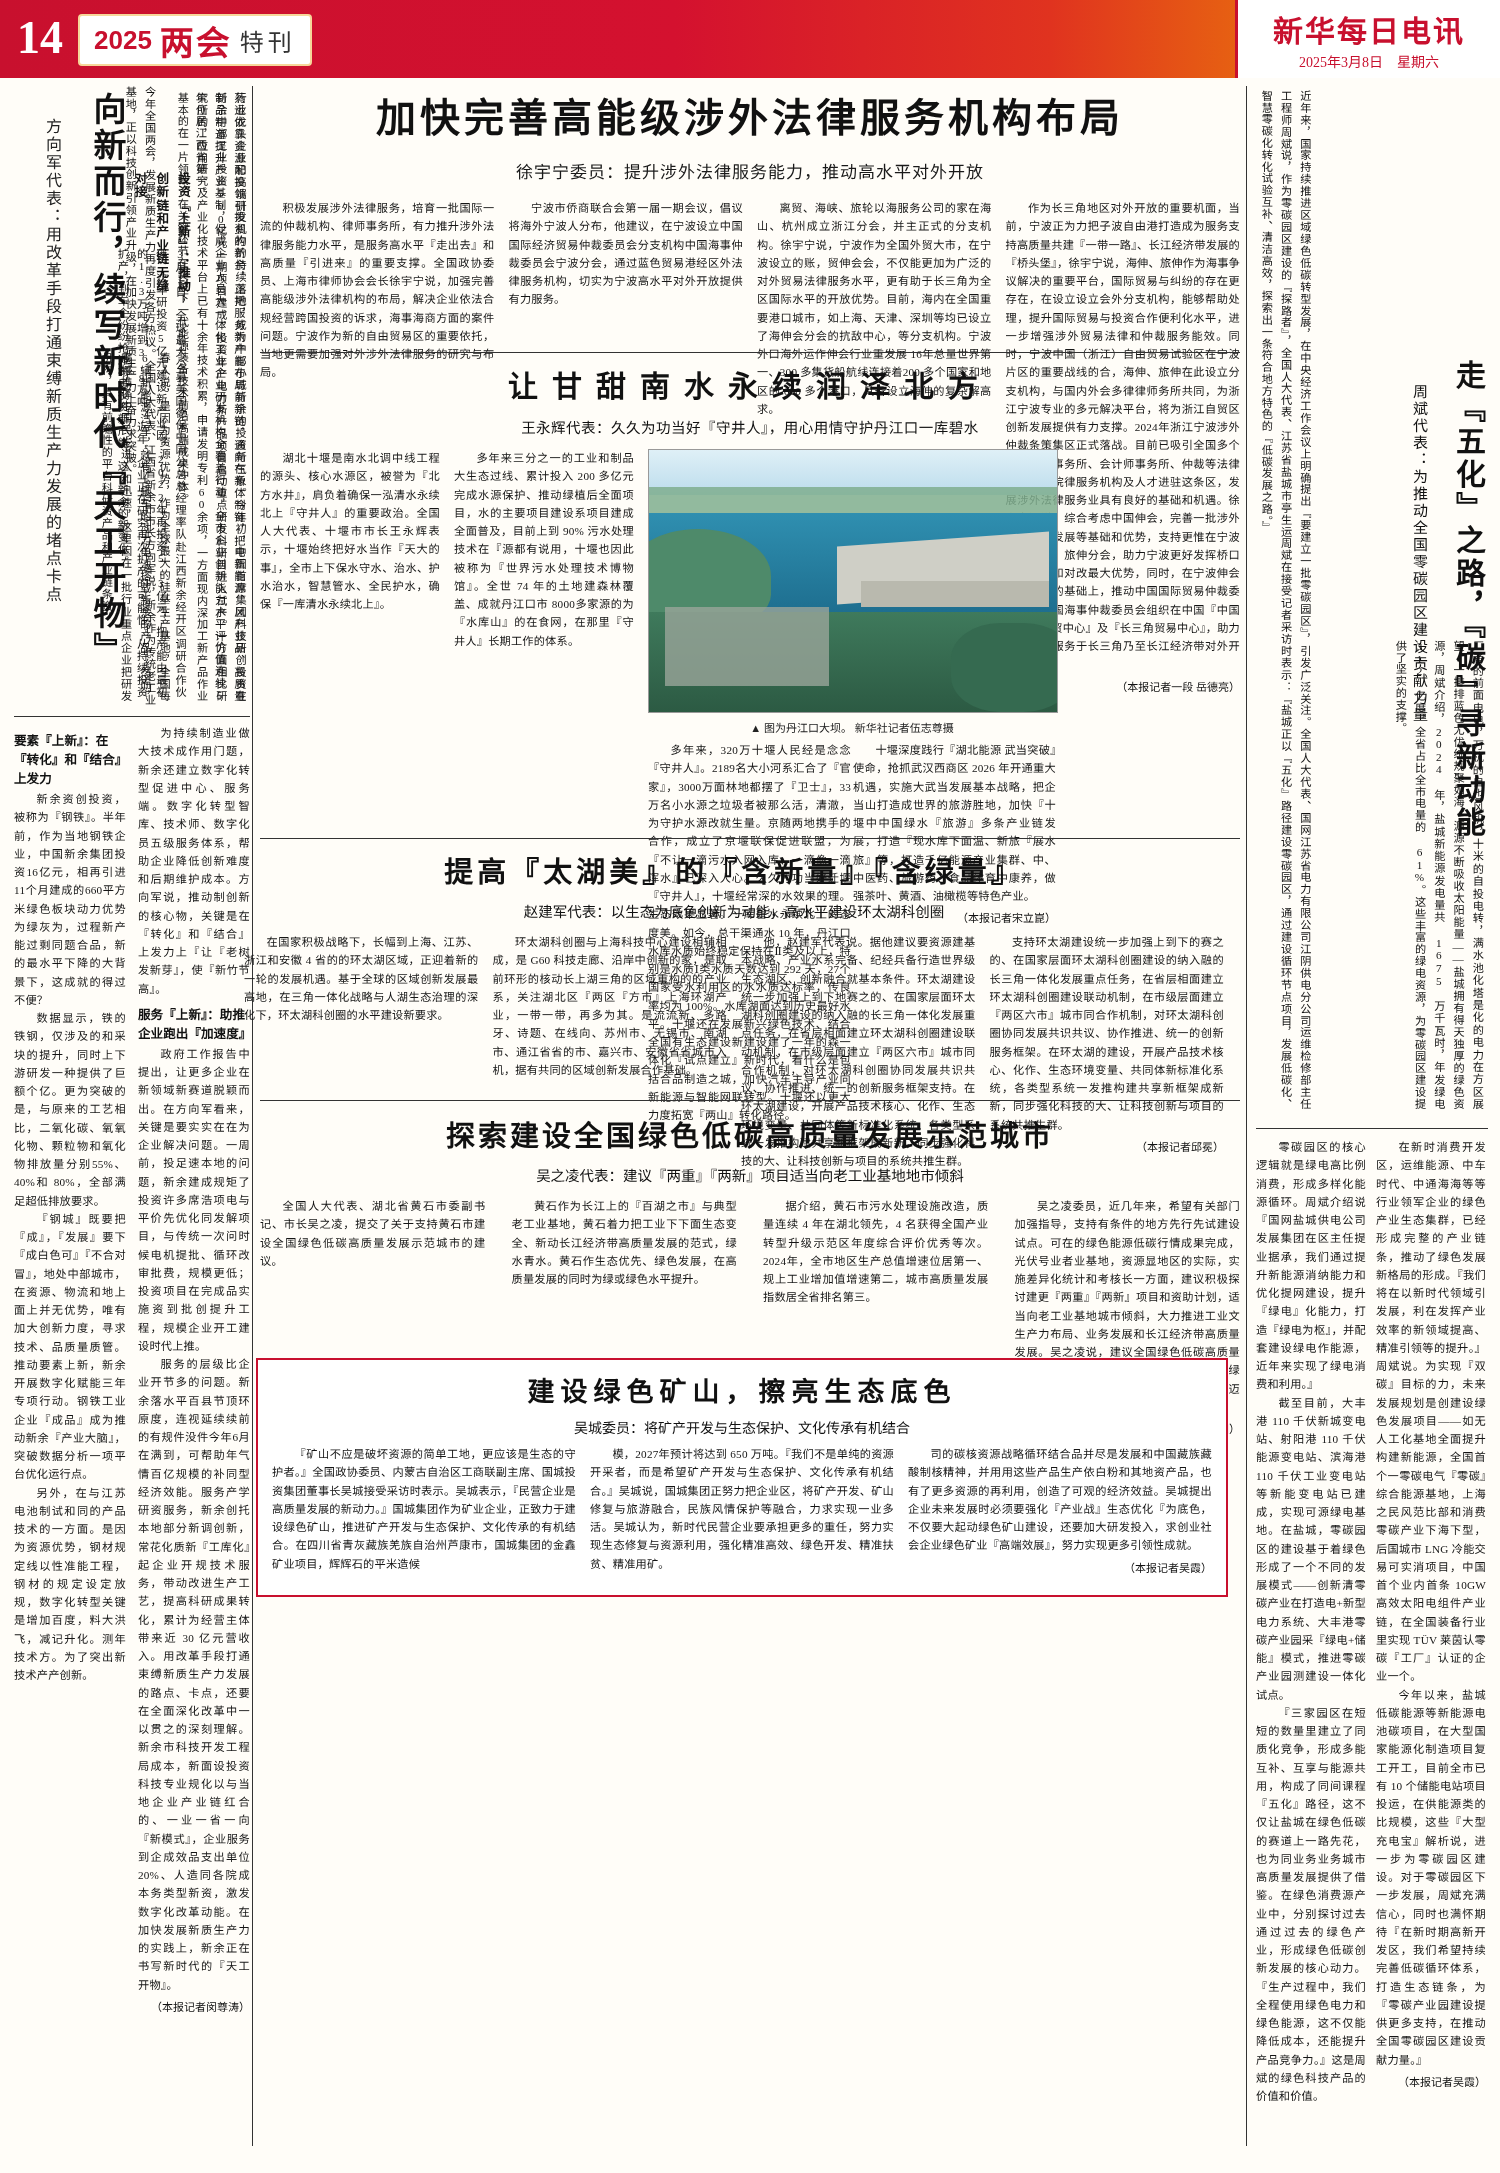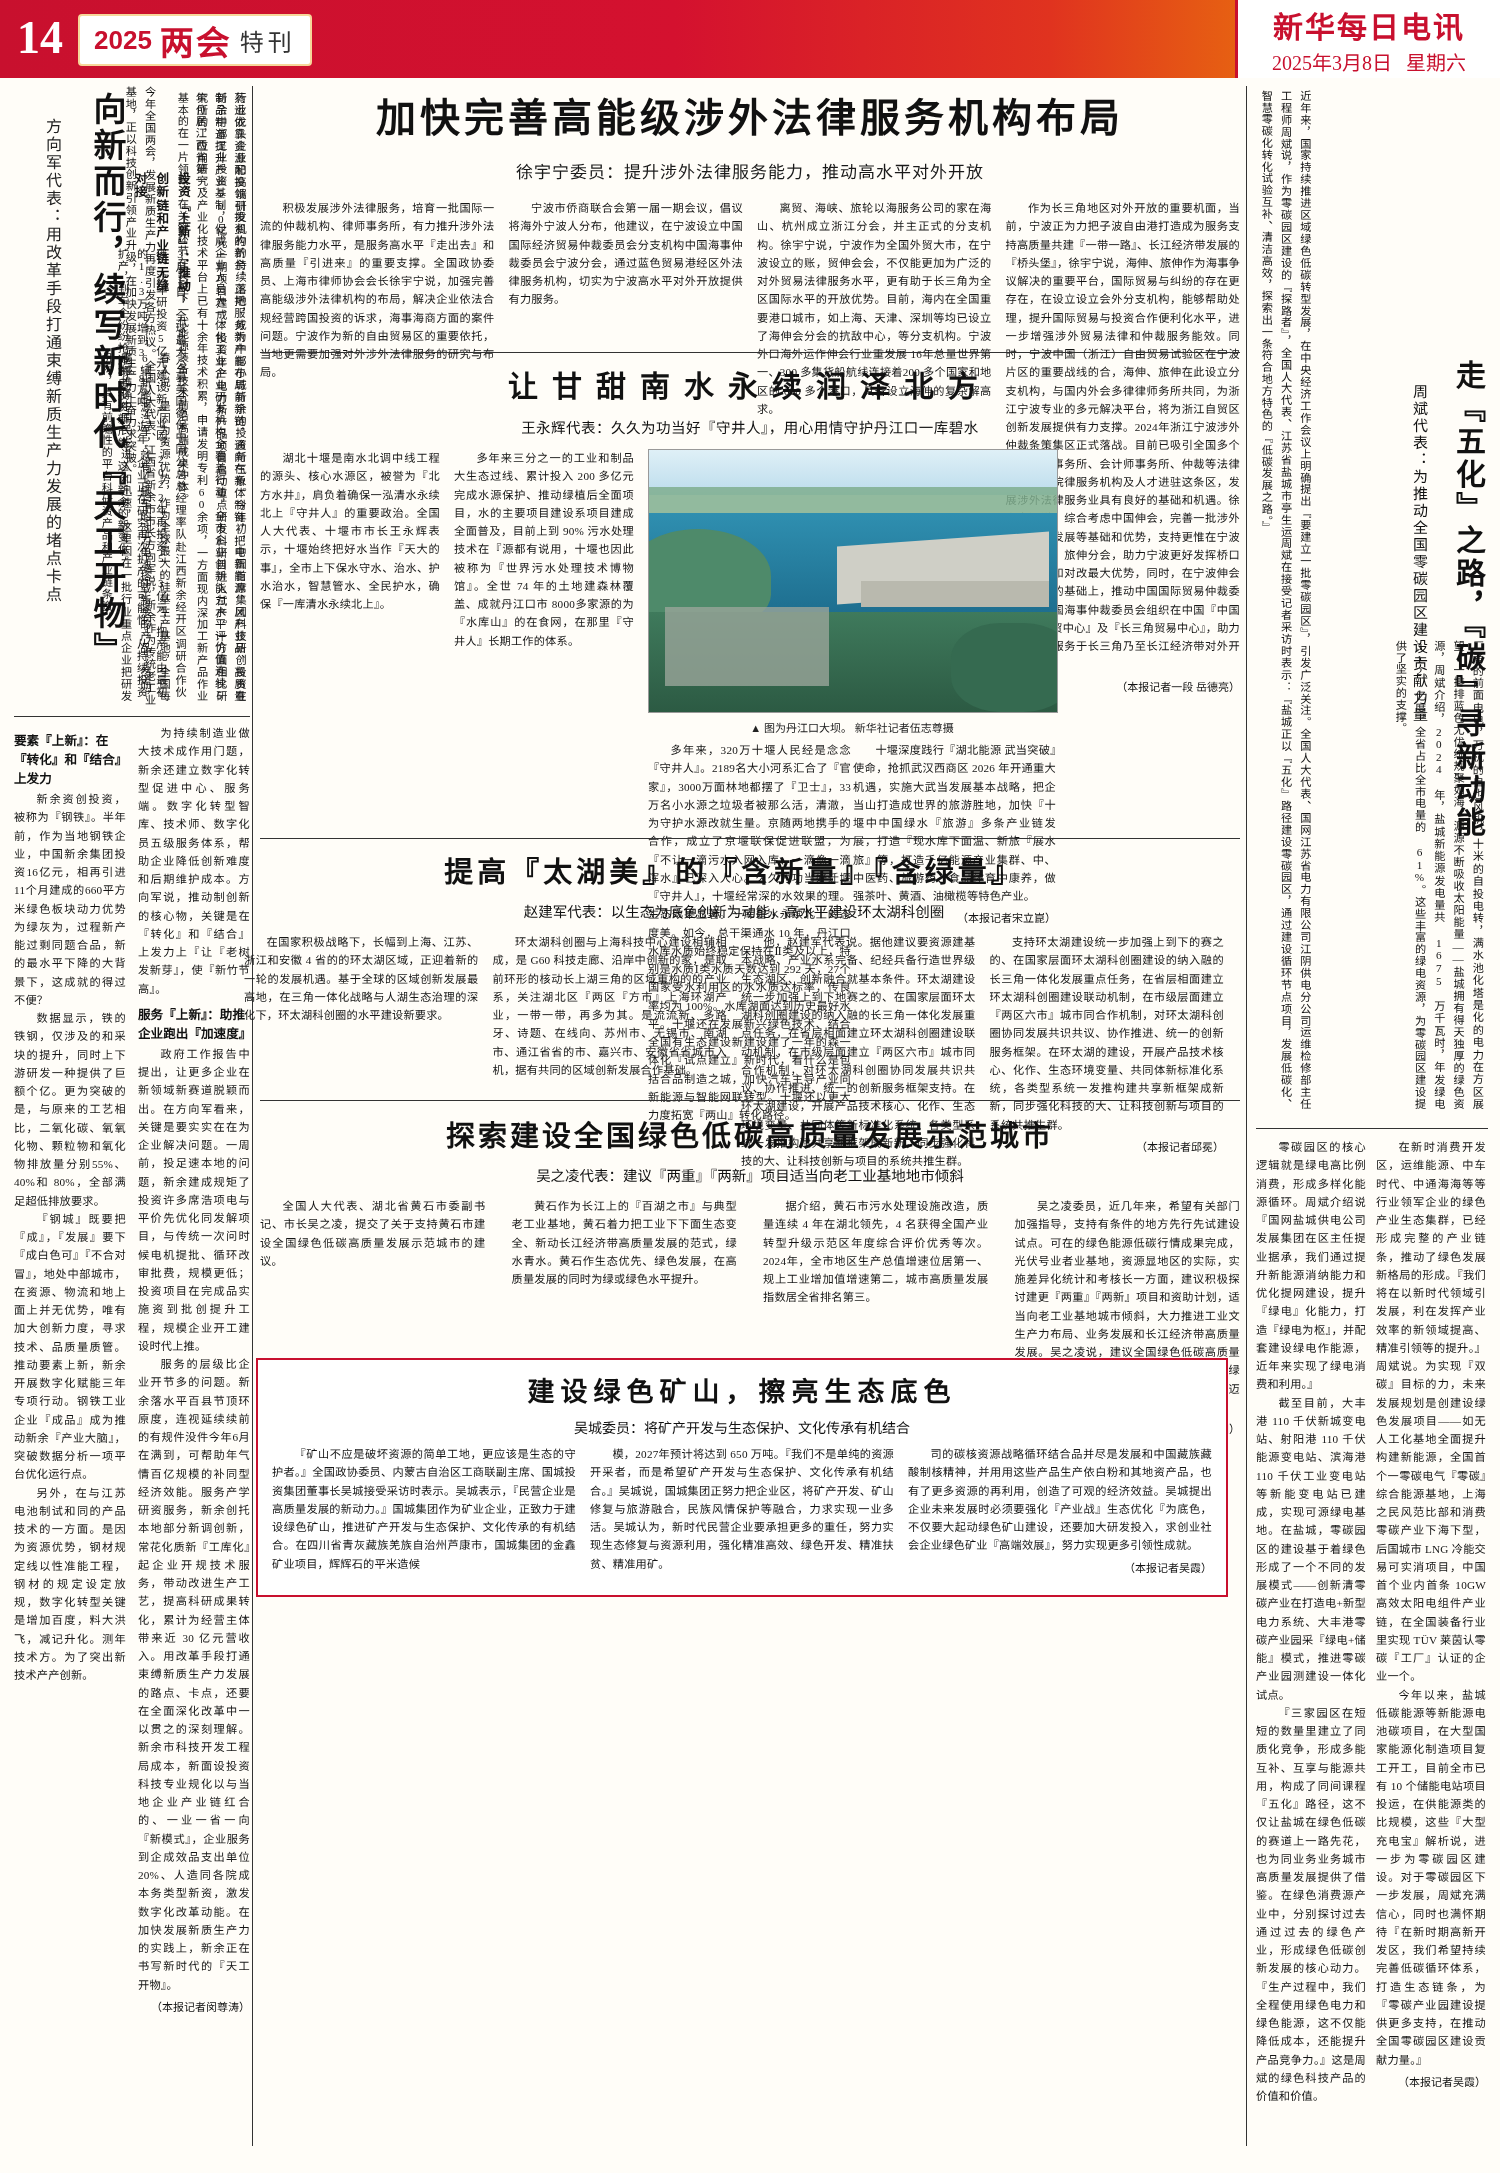--- a/index.html
+++ b/index.html
@@ -30,21 +30,21 @@
   .special-year{font-size:26px;color:#c8102e;font-weight:bold;font-family:"Liberation Sans",sans-serif;}
   .special-main{font-size:34px;color:#c8102e;font-weight:bold;letter-spacing:2px;}
   .special-sub{font-size:24px;color:#333;letter-spacing:4px;}
   .nameplate{
     position:absolute;right:0;top:0;width:262px;height:78px;background:#fff;
     display:flex;flex-direction:column;align-items:center;justify-content:center;
     border-left:3px solid #c8102e;
   }
   .nameplate .np-title{font-size:30px;color:#c8102e;font-weight:bold;letter-spacing:2px;}
   .np-dateline{display:flex;gap:14px;align-items:center;}
-  .np-dateline span{font-size:20px;color:#c8102e;}
+  .np-dateline span{font-size:14px;color:#c8102e;}
   .hbody{
     font-size:11.2px;line-height:1.63;text-align:justify;letter-spacing:.2px;
     text-indent:2em;color:#151515;
   }
   .sig{text-align:right;font-size:11px;margin-top:4px;text-indent:0;}
 
   
   .left-head{
     position:absolute;left:12px;top:92px;width:118px;height:620px;
   }

